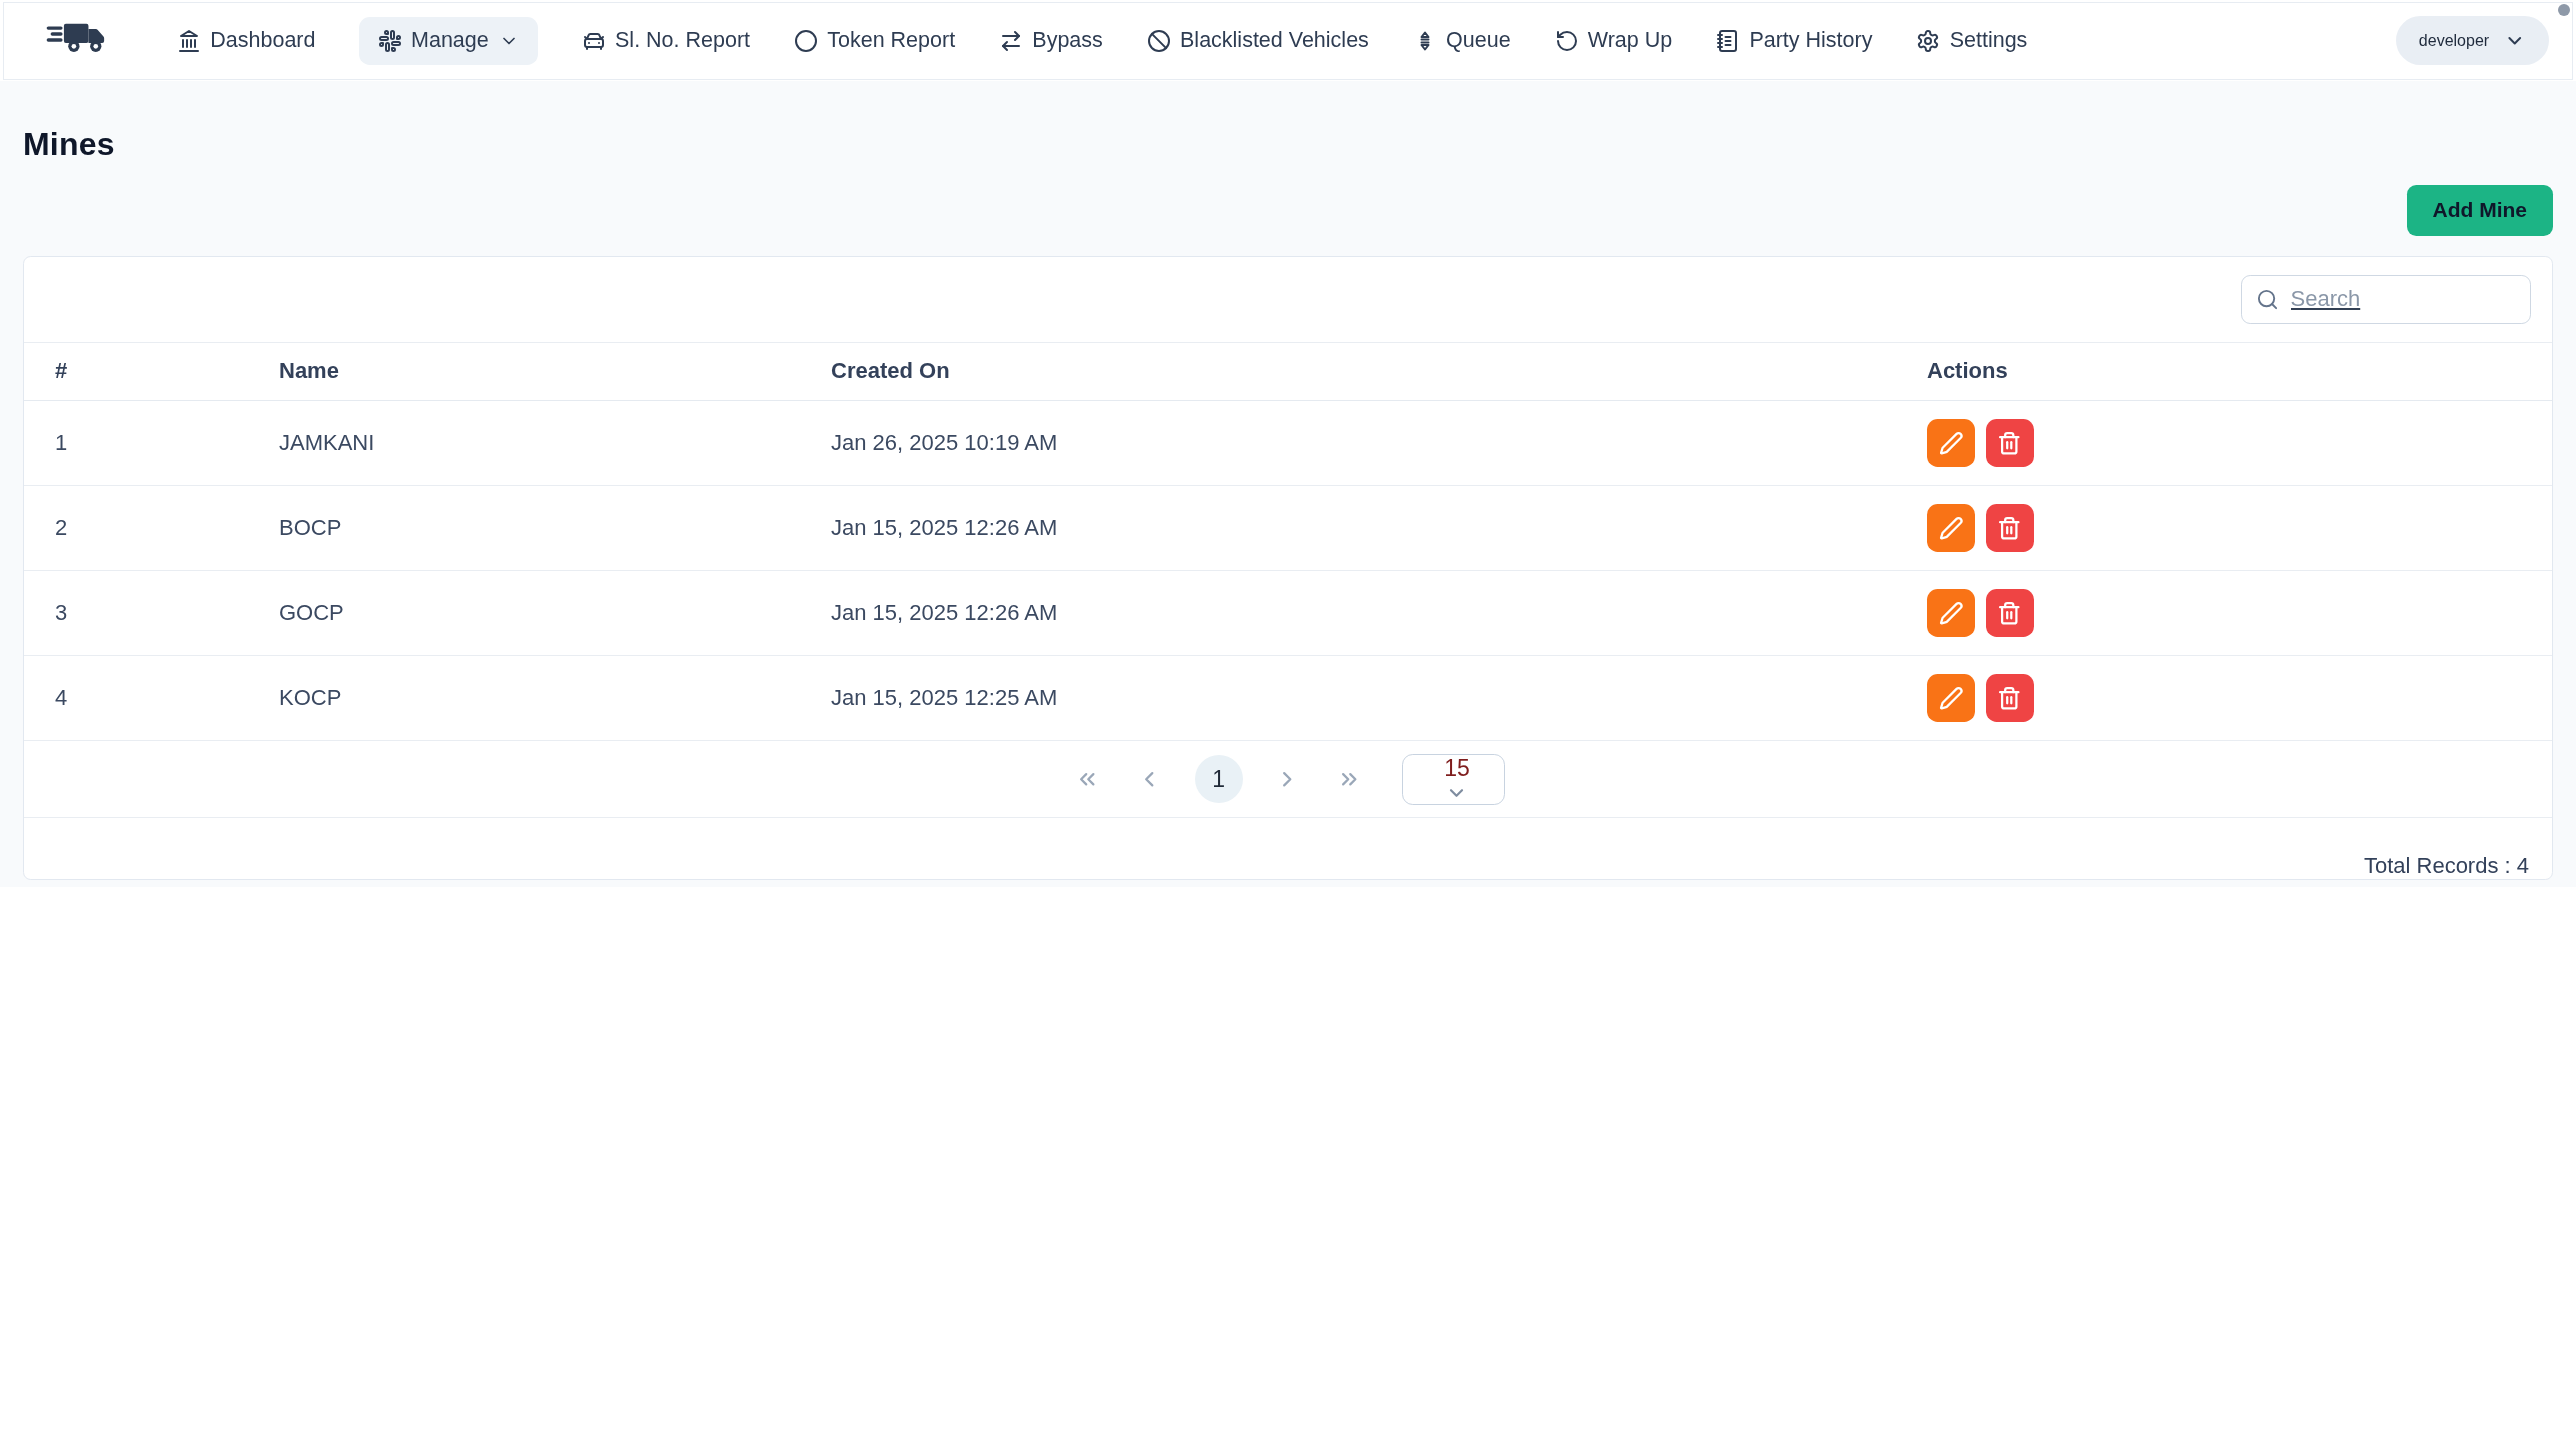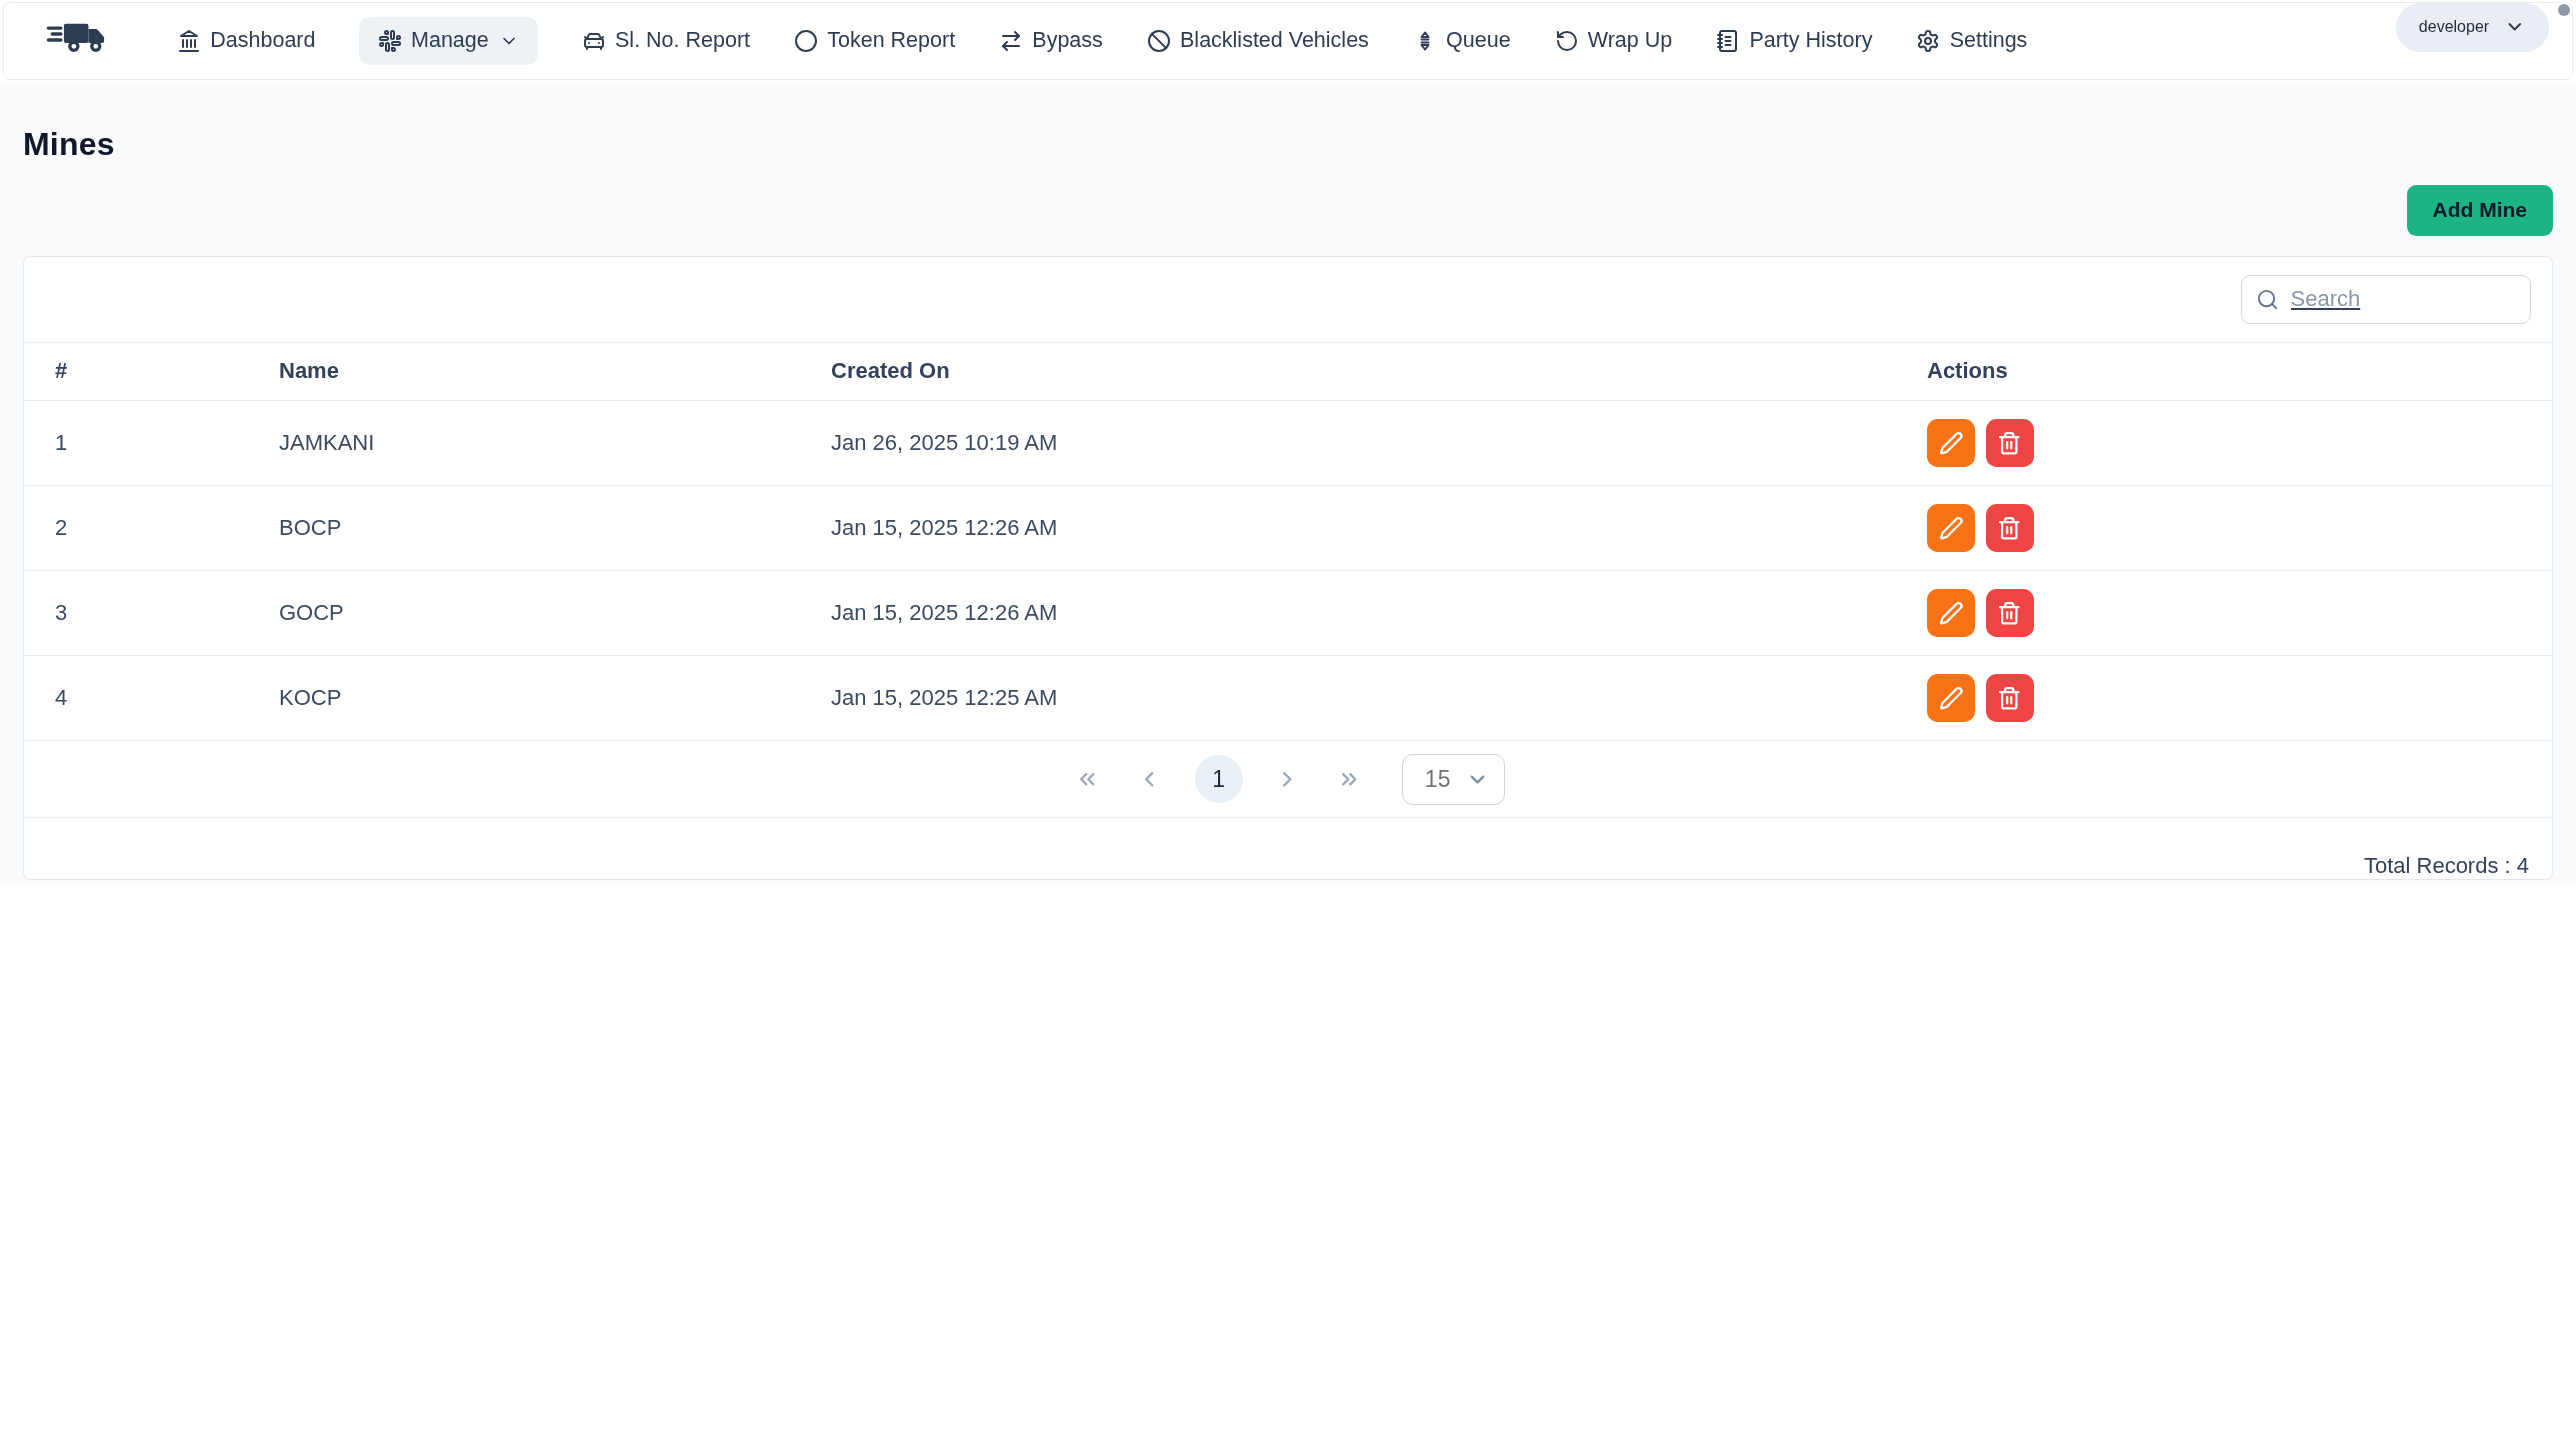--- a/index.html
+++ b/index.html
@@ -12,22 +12,23 @@
     position: relative;
   }
 
   
   .navbar {
     position: absolute;
     top: 1.5px; left: 3.1px; right: 3.1px;
     height: 78px;
     background: #ffffff;
     border: 0.8px solid #e7ecf2;
-    border-radius: 7px;
+    border-radius: 0;
     display: flex;
+    align-items: center;
     padding: 0 23px 0 40px;
     z-index: 5;
   }
   .logo { flex: 0 0 auto; margin-right: 60px; display: flex; align-items: center; }
   .nav-items { display: flex; align-items: center; gap: 44px; }
   .nav-item {
     display: flex; align-items: center; gap: 9.2px;
     font-size: 21.5px; color: #2e3c52; white-space: nowrap; cursor: pointer;
   }
   .nav-item svg { width: 24px; height: 24px; stroke: #2e3c52; fill: none; stroke-width: 2; stroke-linecap: round; stroke-linejoin: round; }
@@ -171,23 +172,24 @@
     font-size: 23px; color: #1f2937;
     cursor: pointer;
   }
   .page-size {
     margin-left: 7.7px;
     width: 103px; height: 51px;
     border: 1.5px solid #c8d3e0;
     border-radius: 10.7px;
     display: flex; align-items: center; justify-content: space-between;
     padding: 0 15.3px 0 21.5px;
-    font-size: 23px; color: #737373;
+    font-size: 23px; color: #7f1d1d;
     cursor: pointer;
     background: #ffffff;
+    flex-direction: column;
   }
   .page-size svg { width: 23px; height: 23px; stroke: #7f8da0; fill: none; stroke-width: 2.4; stroke-linecap: round; stroke-linejoin: round; }
 
   .card-footer {
     height: 61px;
     display: flex; align-items: flex-end; justify-content: flex-end;
     padding-right: 23px;
     font-size: 22px;
     color: #33415a;
     font-weight: 500;

